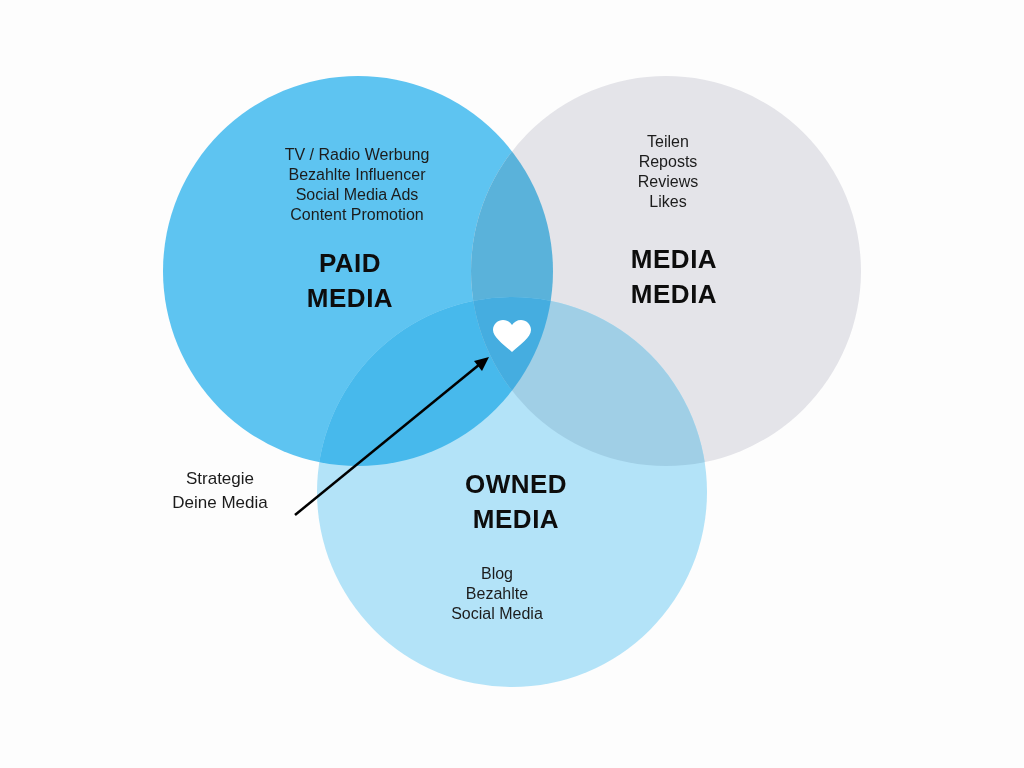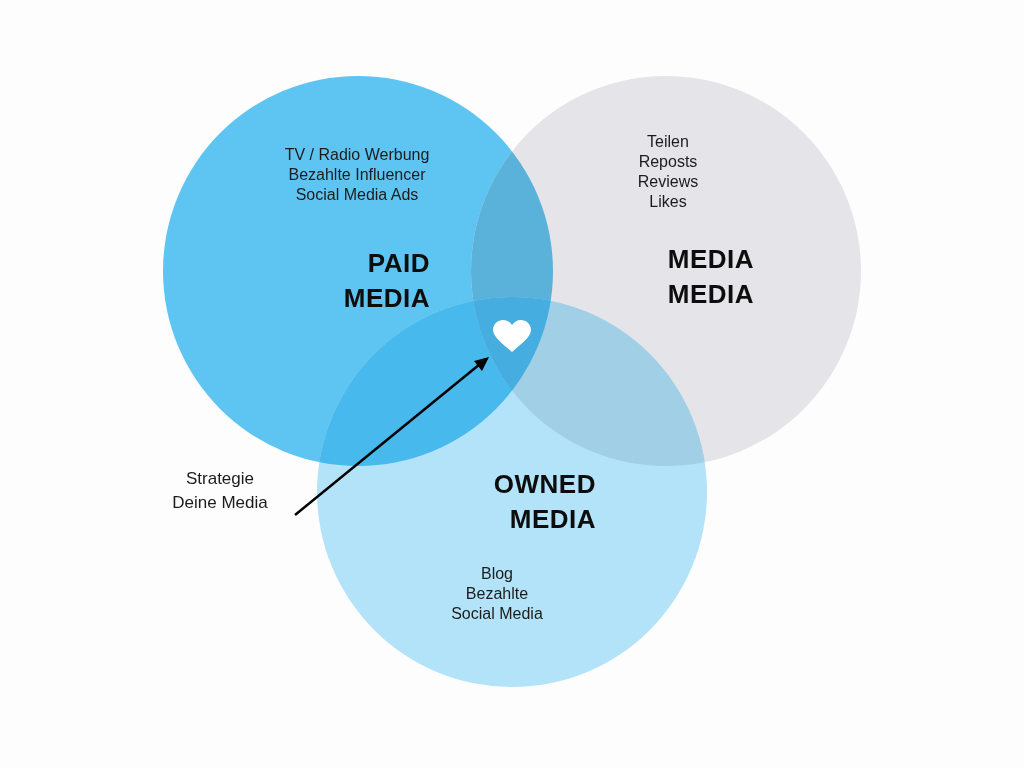--- a/index.html
+++ b/index.html
@@ -1,19 +1,19 @@
 <!DOCTYPE html>
 <html><head>
 <meta charset="utf-8">
 <style>
   html, body { margin:0; padding:0; background:#fdfdfd; }
   .stage { position:relative; width:928px; height:768px; overflow:hidden; background:#fdfdfd; font-family:"Liberation Sans", sans-serif; color:#1a1a1a; }
   svg.venn { position:absolute; left:0; top:0; }
   .txt { position:absolute; text-align:center; line-height:20px; font-size:16px; color:#1c1c1c; }
-  .title { position:absolute; text-align:right; font-weight:bold; font-size:26px; line-height:35px; color:#0d0d0d; letter-spacing:0.5px; }
+  .title { position:absolute; text-align:center; font-weight:bold; font-size:26px; line-height:35px; color:#0d0d0d; letter-spacing:0.5px; }
 </style>
 </head>
 <body>
 
 <div class="stage">
   <svg class="venn" width="1024" height="768" viewBox="0 0 1024 768">
     <defs>
       <clipPath id="clipPaid">
           <circle cx="358" cy="271" r="195"></circle>
         </clipPath>
@@ -51,20 +51,21 @@
       <polygon points="489,357 474,361 482,371" fill="#000"></polygon>
     </g>
 
     <path d="M512 352 C 504 345, 493 337, 493 330 C 493 324, 498 320, 503 320 C 507 320, 510 322, 512 325 C 514 322, 517 320, 521 320 C 526 320, 531 324, 531 330 C 531 337, 520 345, 512 352 Z" fill="#ffffff"></path>
   </svg>
 
   <div class="txt" style="left:257px; top:145px; width:200px;">
     <div>TV / Radio Werbung</div>
     <div>Bezahlte Influencer</div>
     <div>Social Media Ads</div>
+    <div>Content Promotion</div>
   </div>
   <div class="title" style="left:270px; top:246px; width:160px;">
     <div>PAID</div>
     <div>MEDIA</div>
   </div>
 
   <div class="txt" style="left:598px; top:132px; width:140px;">
     <div>Teilen</div>
     <div>Reposts</div>
     <div>Reviews</div>

